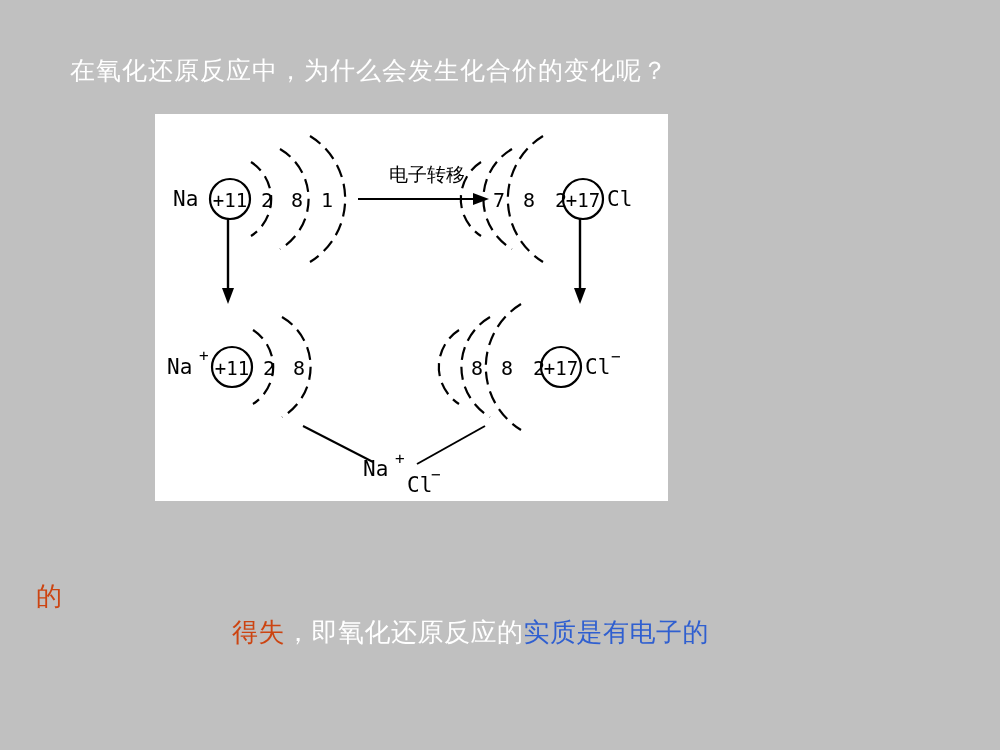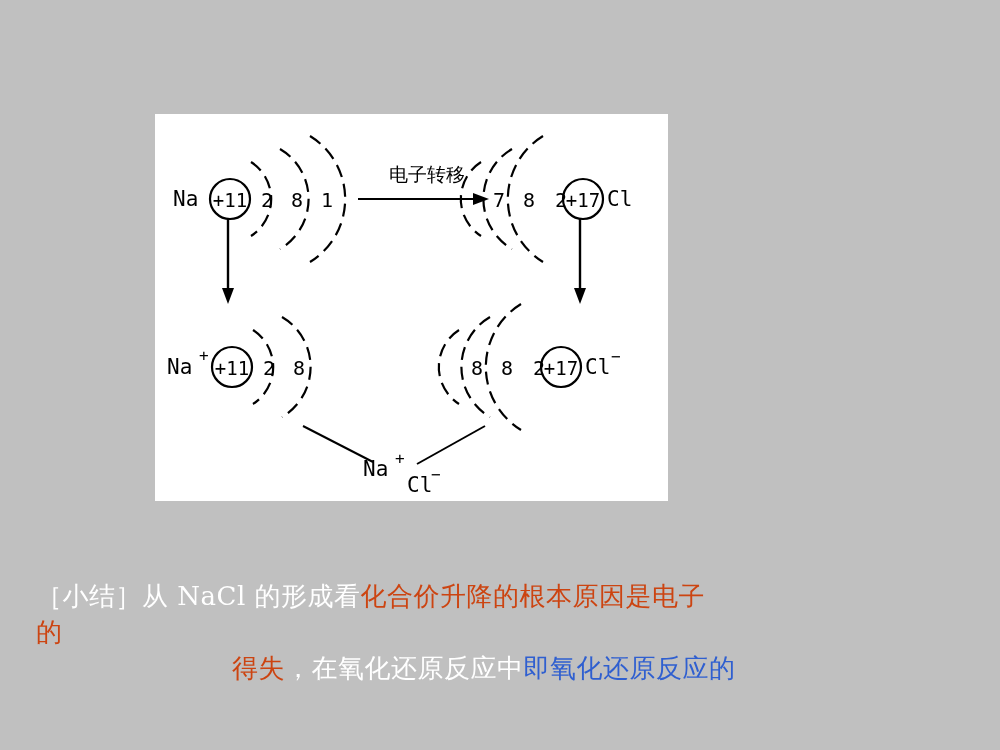--- a/index.html
+++ b/index.html
@@ -84,20 +84,21 @@
     fill: none;
     stroke: #000000;
     stroke-width: 2.2;
   }
 </style>
 </head>
 <body>
 
 <div id="slide">
 
+  <div class="title">在氧化还原反应中，为什么会发生化合价的变化呢？</div>
 
   <div class="diagram-panel">
     <svg width="513" height="387" viewBox="0 0 513 387" xmlns="http://www.w3.org/2000/svg">
 
       <text x="18" y="92" font-size="21">Na</text>
       <circle class="nucleus" cx="75" cy="85" r="20"></circle>
       <text x="75" y="93" font-size="19" text-anchor="middle">+11</text>
 
       <path class="arc" d="M 96 48 A 44 44 0 0 1 96 122" stroke-dasharray="13 7"></path>
       <path class="arc" d="M 125 35 A 58 58 0 0 1 125 135" stroke-dasharray="13 7"></path>
@@ -158,18 +159,17 @@
 
       <text x="208" y="362" font-size="21">Na</text>
       <text x="240" y="350" font-size="16">+</text>
       <text x="252" y="378" font-size="21">Cl</text>
       <text x="276" y="366" font-size="16">−</text>
 
     </svg>
   </div>
 
   <div class="summary">
-    <span class="line"><span class="w">［小结］从 NaCl 的形成看</span><span class="o">化合价升降的根本原因是电子</span></span>
     <span class="line"><span class="o">的</span></span>
-    <span class="line line2"><span class="o">得失</span><span class="w">，在氧化还原反应中</span><span class="b">即氧化还原反应的</span></span>
+    <span class="line line2"><span class="o">得失</span><span class="w">，即氧化还原反应的</span><span class="b">实质是有电子的</span></span>
   </div>
 
 </div>
 
 </body></html>

